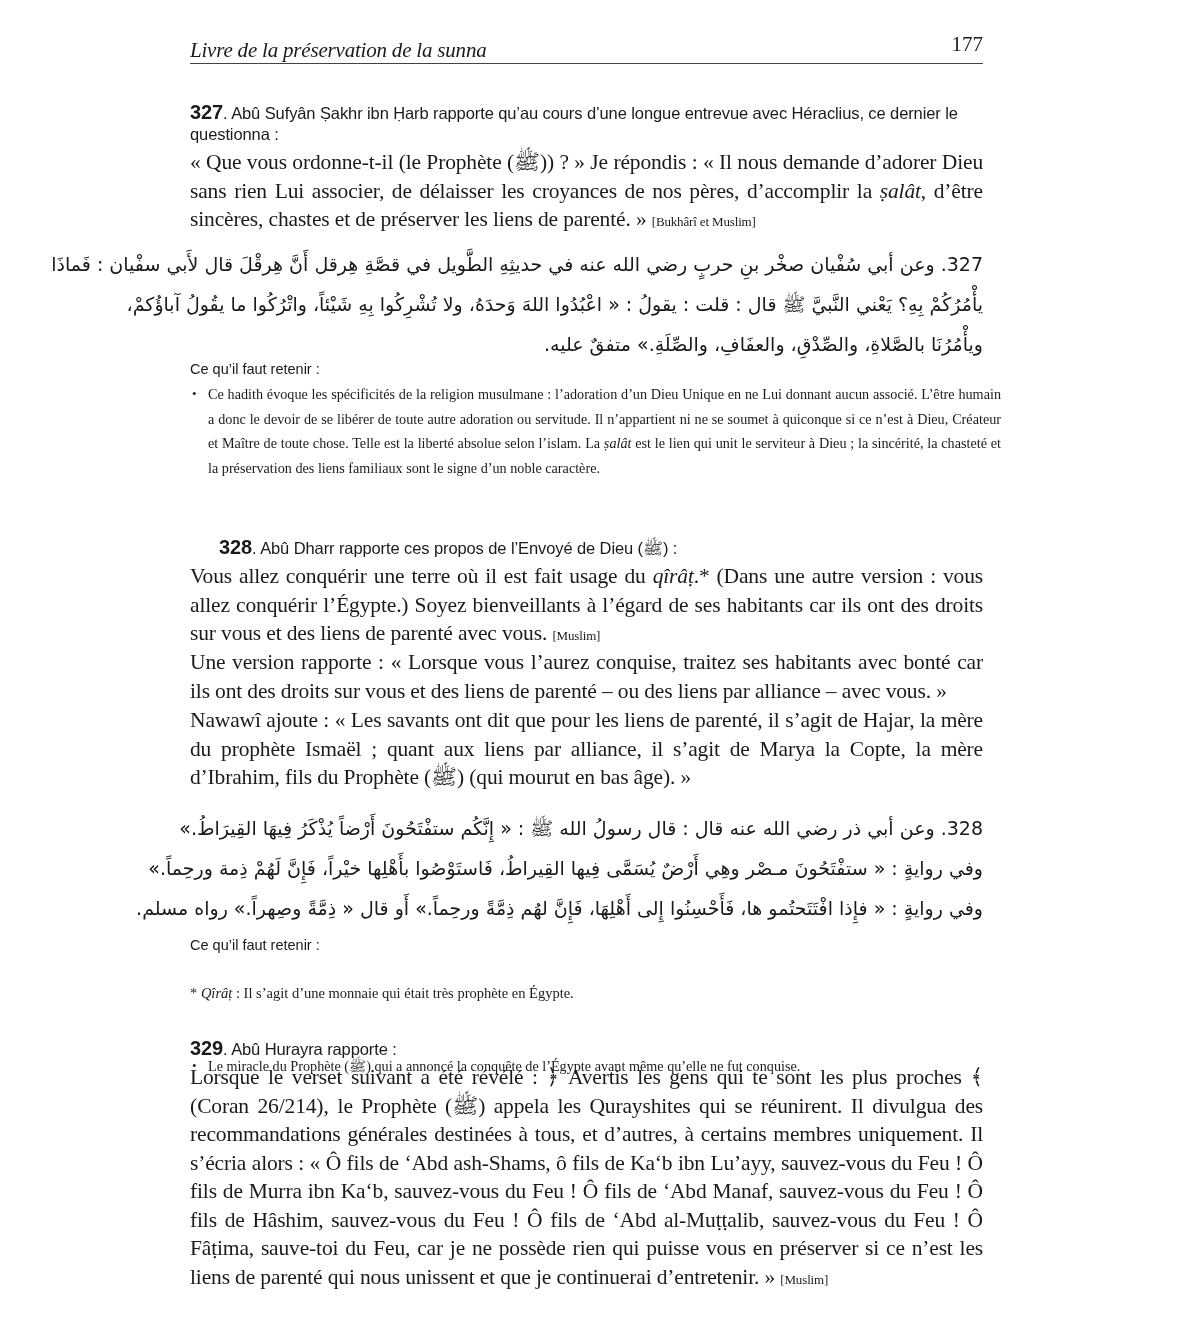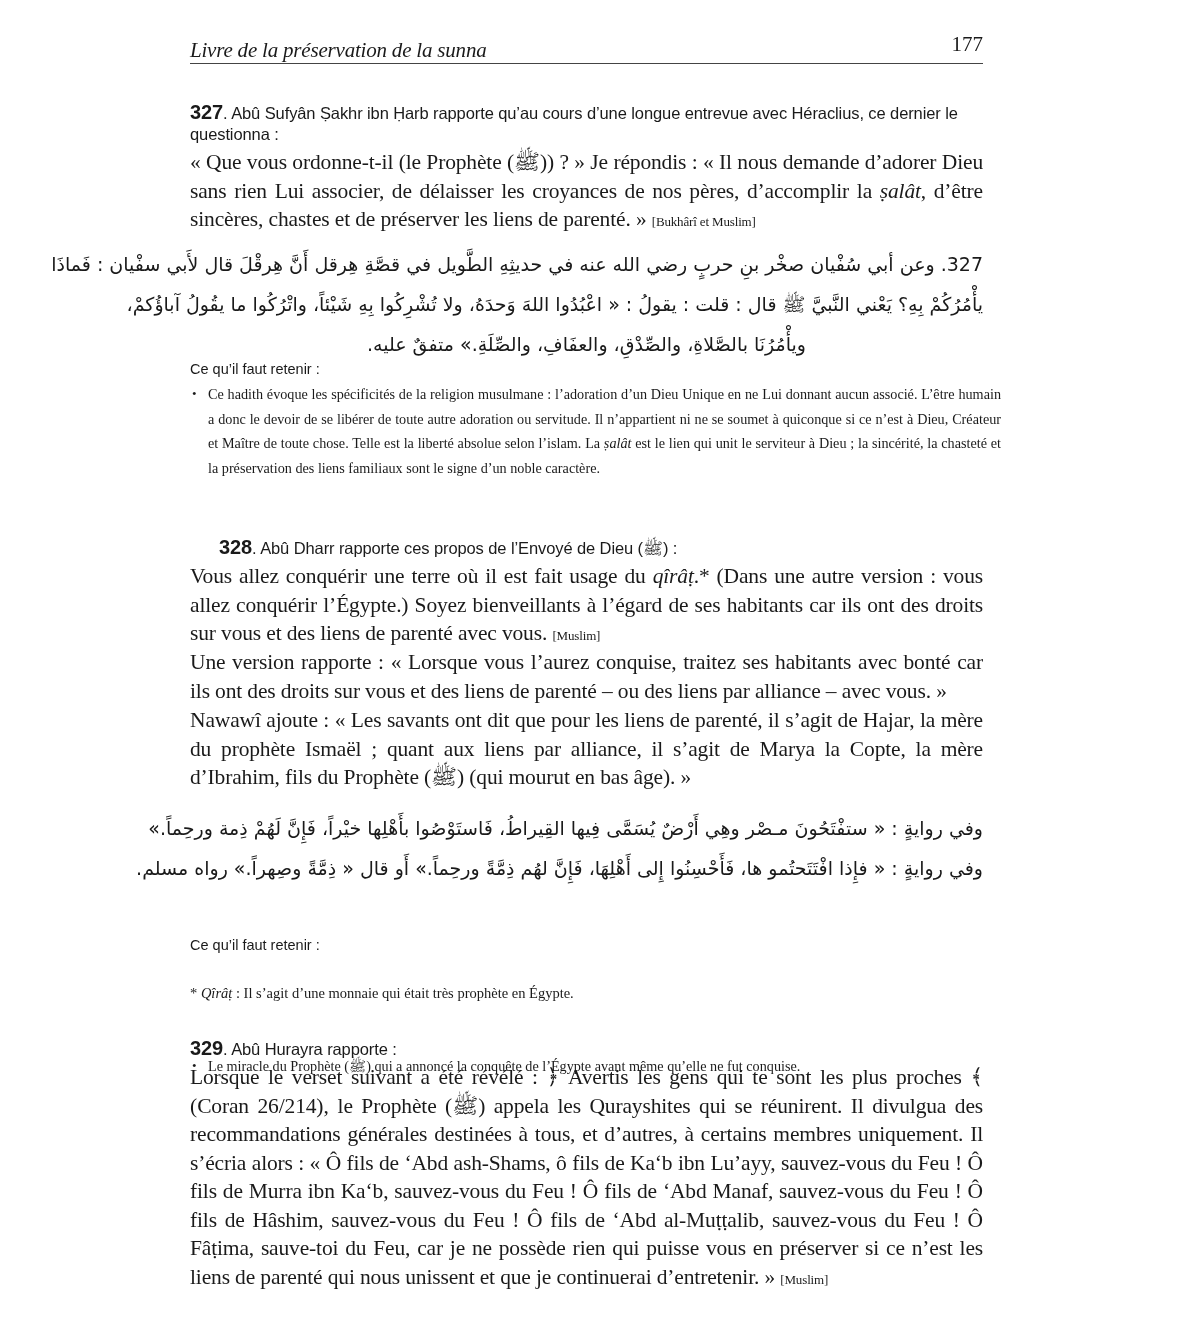--- a/index.html
+++ b/index.html
@@ -12,21 +12,21 @@
   .running-title { position: absolute; left: 0; top: 8px; font-style: italic; font-size: 21px; letter-spacing: -0.2px; }
   .page-number { position: absolute; right: 0; top: 2px; font-size: 21px; }
   .head-rule { position: absolute; top: 63px; left: 0; width: 793px; height: 0; border-top: 1.5px solid #444; }
 
   .block { position: absolute; left: 0; width: 793px; }
   .intro { font-size: 16.5px; line-height: 21px; letter-spacing: -0.1px; }
   .intro .num { font-weight: bold; font-size: 20px; }
   .hadith { font-size: 21.5px; line-height: 28.5px; text-align: justify; letter-spacing: -0.15px; }
   .hadith em { font-style: italic; }
   .source { font-family: Liberation Serif, serif; font-size: 13px; }
-  .arabic { direction: rtl; text-align: center; font-family: "DejaVu Sans", sans-serif; font-size: 19px; line-height: 40px; }
+  .arabic { direction: rtl; text-align: right; font-family: "DejaVu Sans", sans-serif; font-size: 19px; line-height: 40px; }
   .arabic .line { display: block; white-space: nowrap; }
   .retenir-label { font-size: 14.5px; line-height: 18px; }
   .note { font-size: 14.2px; line-height: 24.5px; text-align: justify; padding-left: 18px; position: relative; }
   .note .bullet { position: absolute; left: 2px; top: 0; font-size: 13px; }
   .footnote { font-size: 14.5px; line-height: 22px; }
   .footnote em { font-style: italic; }
 </style>
 </head>
 <body>
 
@@ -65,20 +65,21 @@
 
   <div class="block hadith serif" style="top:562px;">
     <span>Vous allez conquérir une terre où il est fait usage du </span><em>qîrâṭ</em><span>.* (Dans une autre version : vous allez conquérir l’Égypte.) Soyez bienveillants à l’égard de ses habitants car ils ont des droits sur vous et des liens de parenté avec vous. </span><span class="source">[Muslim]</span>
   </div>
 
   <div class="block hadith serif" style="top:648px;">Une version rapporte : « Lorsque vous l’aurez conquise, traitez ses habitants avec bonté car ils ont des droits sur vous et des liens de parenté – ou des liens par alliance – avec vous. »</div>
 
   <div class="block hadith serif" style="top:706px;">Nawawî ajoute : « Les savants ont dit que pour les liens de parenté, il s’agit de Hajar, la mère du prophète Ismaël ; quant aux liens par alliance, il s’agit de Marya la Copte, la mère d’Ibrahim, fils du Prophète (ﷺ) (qui mourut en bas âge). »</div>
 
   <div class="block arabic" style="top:808px;">
+    <span class="line">328. وعن أبي ذر رضي الله عنه قال : قال رسولُ الله ﷺ : « إِنَّكُم ستفْتَحُونَ أَرْضاً يُذْكَرُ فِيهَا القِيرَاطُ.»</span>
     <span class="line">وفي روايةٍ : « ستفْتَحُونَ مـصْر وهِي أَرْضٌ يُسَمَّى فِيها القِيراطُ، فَاستَوْصُوا بأَهْلِها خيْراً، فَإِنَّ لَهُمْ ذِمة ورحِماً.»</span>
     <span class="line">وفي روايةٍ : « فإِذا افْتَتَحتُمو ها، فَأَحْسِنُوا إِلى أَهْلِهَا، فَإِنَّ لهُم ذِمَّةً ورحِماً.» أَو قال « ذِمَّةً وصِهراً.» رواه مسلم.</span>
   </div>
 
   <div class="block retenir-label sans" style="top:936px;">Ce qu’il faut retenir :</div>
 
   <div class="block note serif" style="top:956px;">
     <span class="bullet">•</span>
     <span>Le miracle du Prophète (ﷺ) qui a annoncé la conquête de l’Égypte avant même qu’elle ne fut conquise.</span>
   </div>

